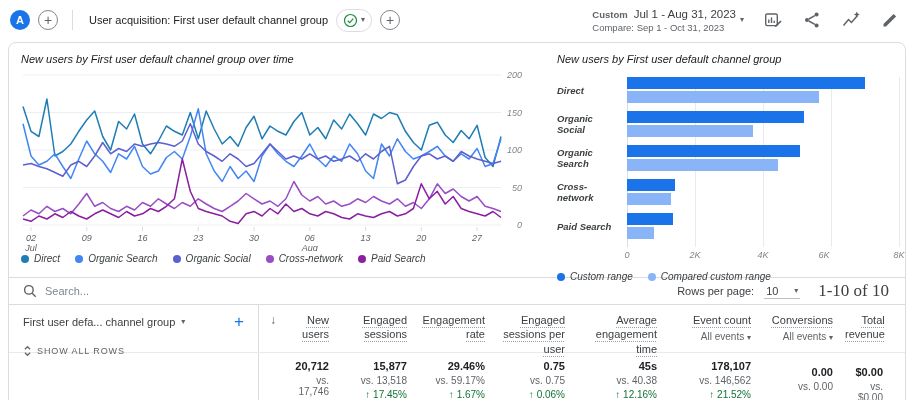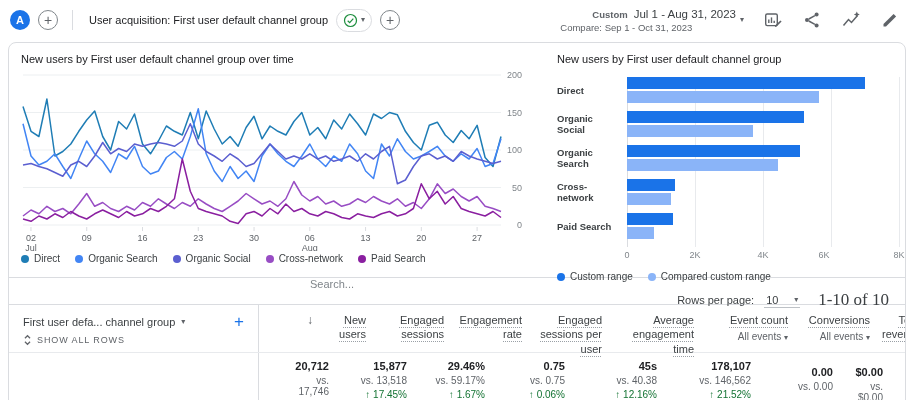--- a/index.html
+++ b/index.html
@@ -15,31 +15,31 @@
     font-size:11px; font-weight:bold; display:flex; align-items:center; justify-content:center; }
   .circle-btn { width:20px; height:20px; border-radius:50%; border:1.4px solid #80868b; color:#5f6368;
     font-size:14px; line-height:16px; display:flex; align-items:center; justify-content:center; margin-left:8px; cursor:pointer; background:#fff;}
   .vdiv { width:1px; height:20px; background:#dadce0; margin:0 4px 0 14px; }
   .report-title { font-size:11px; color:#202124; margin-left:12px; white-space:nowrap; }
   .check-pill { display:flex; align-items:center; gap:3px; border:1px solid #dadce0; border-radius:13px;
     padding:3px 6px; margin-left:8px; cursor:pointer; background:#fff;}
   .caret { font-size:8px; color:#5f6368; line-height:1; }
   .topbar-right { display:flex; align-items:center; }
   .date-block { text-align:left; margin-right:4px; }
-  .date-line1 { font-size:11.5px; color:#3c4043; white-space:nowrap;margin-left:32px; }
+  .date-line1 { font-size:11.5px; color:#3c4043; white-space:nowrap; }
   .date-type { font-size:9.5px; font-weight:bold; color:#5f6368; margin-right:6px; }
   .date-line2 { font-size:9.5px; color:#5f6368; margin-top:2px; white-space:nowrap; }
   .tb-icons { display:flex; align-items:center; gap:21px; margin-left:20px; }
   .tb-icon { width:18px; height:18px; cursor:pointer; }
 
   
   .card { position:absolute; left:8px; right:9px; top:42px; height:600px;
     border:1px solid #dadce0; border-radius:8px; background:#fff; overflow:hidden; }
 
-  .charts-row { display:flex; justify-content:space-between; height:234px; padding:10px 14px 0 12px; }
+  .charts-row { display:flex; justify-content:space-between; height:234px; padding:10px 14px 0 12px;font-style:italic; }
   .chart-title { font-size:11px; color:#202124; }
 
   .line-chart { width:508px; }
   .line-chart svg { display:block; margin-top:2px; }
   .legend { display:flex; align-items:center; gap:15px; margin-top:2px; }
   .legend-item { display:flex; align-items:center; gap:5px; font-size:10px; color:#3c4043; }
   .legend-dot { width:8px; height:8px; border-radius:50%; flex:0 0 auto; }
 
   .bar-chart { width:354px; padding-top:0;margin-left:31px; }
   .bar-body { position:relative; margin-top:12px; }
@@ -50,38 +50,38 @@
   .bar-label { width:70px; font-size:9.5px; font-weight:bold; color:#3c4043; padding-right:8px; }
   .bar-track { position:relative; width:272px; height:26px; }
   .bar { position:absolute; left:0; height:12px; }
   .bar.b1 { top:0; background:#1a73e8; }
   .bar.b2 { top:14px; background:#8ab4f8; }
   .bar-axis-row { padding-left:70px; height:14px; }
   .bar-axis { position:relative; width:272px; height:14px; }
   .bar-axis span { position:absolute; top:3px; transform:translateX(-50%); font-size:9px; color:#80868b; }
 
   
-  .search-row { border-top:1px solid #dadce0; height:27px; display:flex; align-items:center; padding:0 16px 0 14px;flex-direction:column; }
+  .search-row { border-top:1px solid #dadce0; height:27px; display:flex; align-items:center; padding:0 16px 0 14px; }
   .search-row input { border:none; outline:none; font-size:11px; width:300px; margin-left:8px;
     font-family:"Liberation Sans",sans-serif; color:#3c4043; background:transparent;}
   .search-row input::placeholder { color:#80868b; }
   .rows-pp { margin-left:auto; display:flex; align-items:center; font-size:11px; color:#3c4043; }
   .rpp-select { display:flex; align-items:center; justify-content:space-between; width:36px;
     border-bottom:1px solid #bdc1c6; margin:0 18px 0 10px; padding:1px 2px; cursor:pointer; font-size:11px;}
   .pagination { font-size:17px; color:#3c4043;font-family:Liberation Serif, serif; }
 
   .table-header-row, .table-totals-row { display:flex; border-top:1px solid #dadce0; }
-  .table-header-row { height:48px;gap:37px; }
+  .table-header-row { height:48px; }
   .table-totals-row { height:49px; border-top:1px solid #e8eaed; }
   .dim-col { width:250px; flex:0 0 250px; border-right:1px solid #dadce0; padding:8px 14px 0 14px; }
   .dim-line1 { display:flex; align-items:center; font-size:11px; color:#3c4043; }
   .dim-name { cursor:pointer; }
   .dim-line1 .caret { margin-left:6px; }
   .add-metric { margin-left:auto; color:#1a73e8; font-size:17px; font-weight:400; cursor:pointer; line-height:1;}
-  .show-all { display:flex; align-items:center; gap:5px; margin-top:4px; font-size:9px; letter-spacing:.9px;
+  .show-all { display:flex; align-items:center; gap:5px; margin-top:15px; font-size:9px; letter-spacing:.9px;
     color:#5f6368; cursor:pointer; }
   .metrics { flex:1; display:grid; grid-template-columns:24px 58px 78px 78px 80px 92px 94px 82px 1fr; }
   .mcell { text-align:right; padding:8px 12px 0 0; font-size:11px; color:#3c4043; line-height:1.3; }
   .mcell:last-child { padding-right:22px; }
   .mcell .dotted { text-decoration:underline dotted #9aa0a6 1px; text-underline-offset:3px; cursor:pointer; }
   .mcell .filter { font-size:10px; color:#5f6368; margin-top:3px; cursor:pointer; }
   .sort-cell { text-align:center; padding:8px 0 0 4px; color:#5f6368; font-size:12px; cursor:pointer; }
   .tcell { text-align:right; padding:7px 12px 0 0; }
   .tcell:last-child { padding-right:22px; }
   .tcell.centered { padding-top:13px; }

